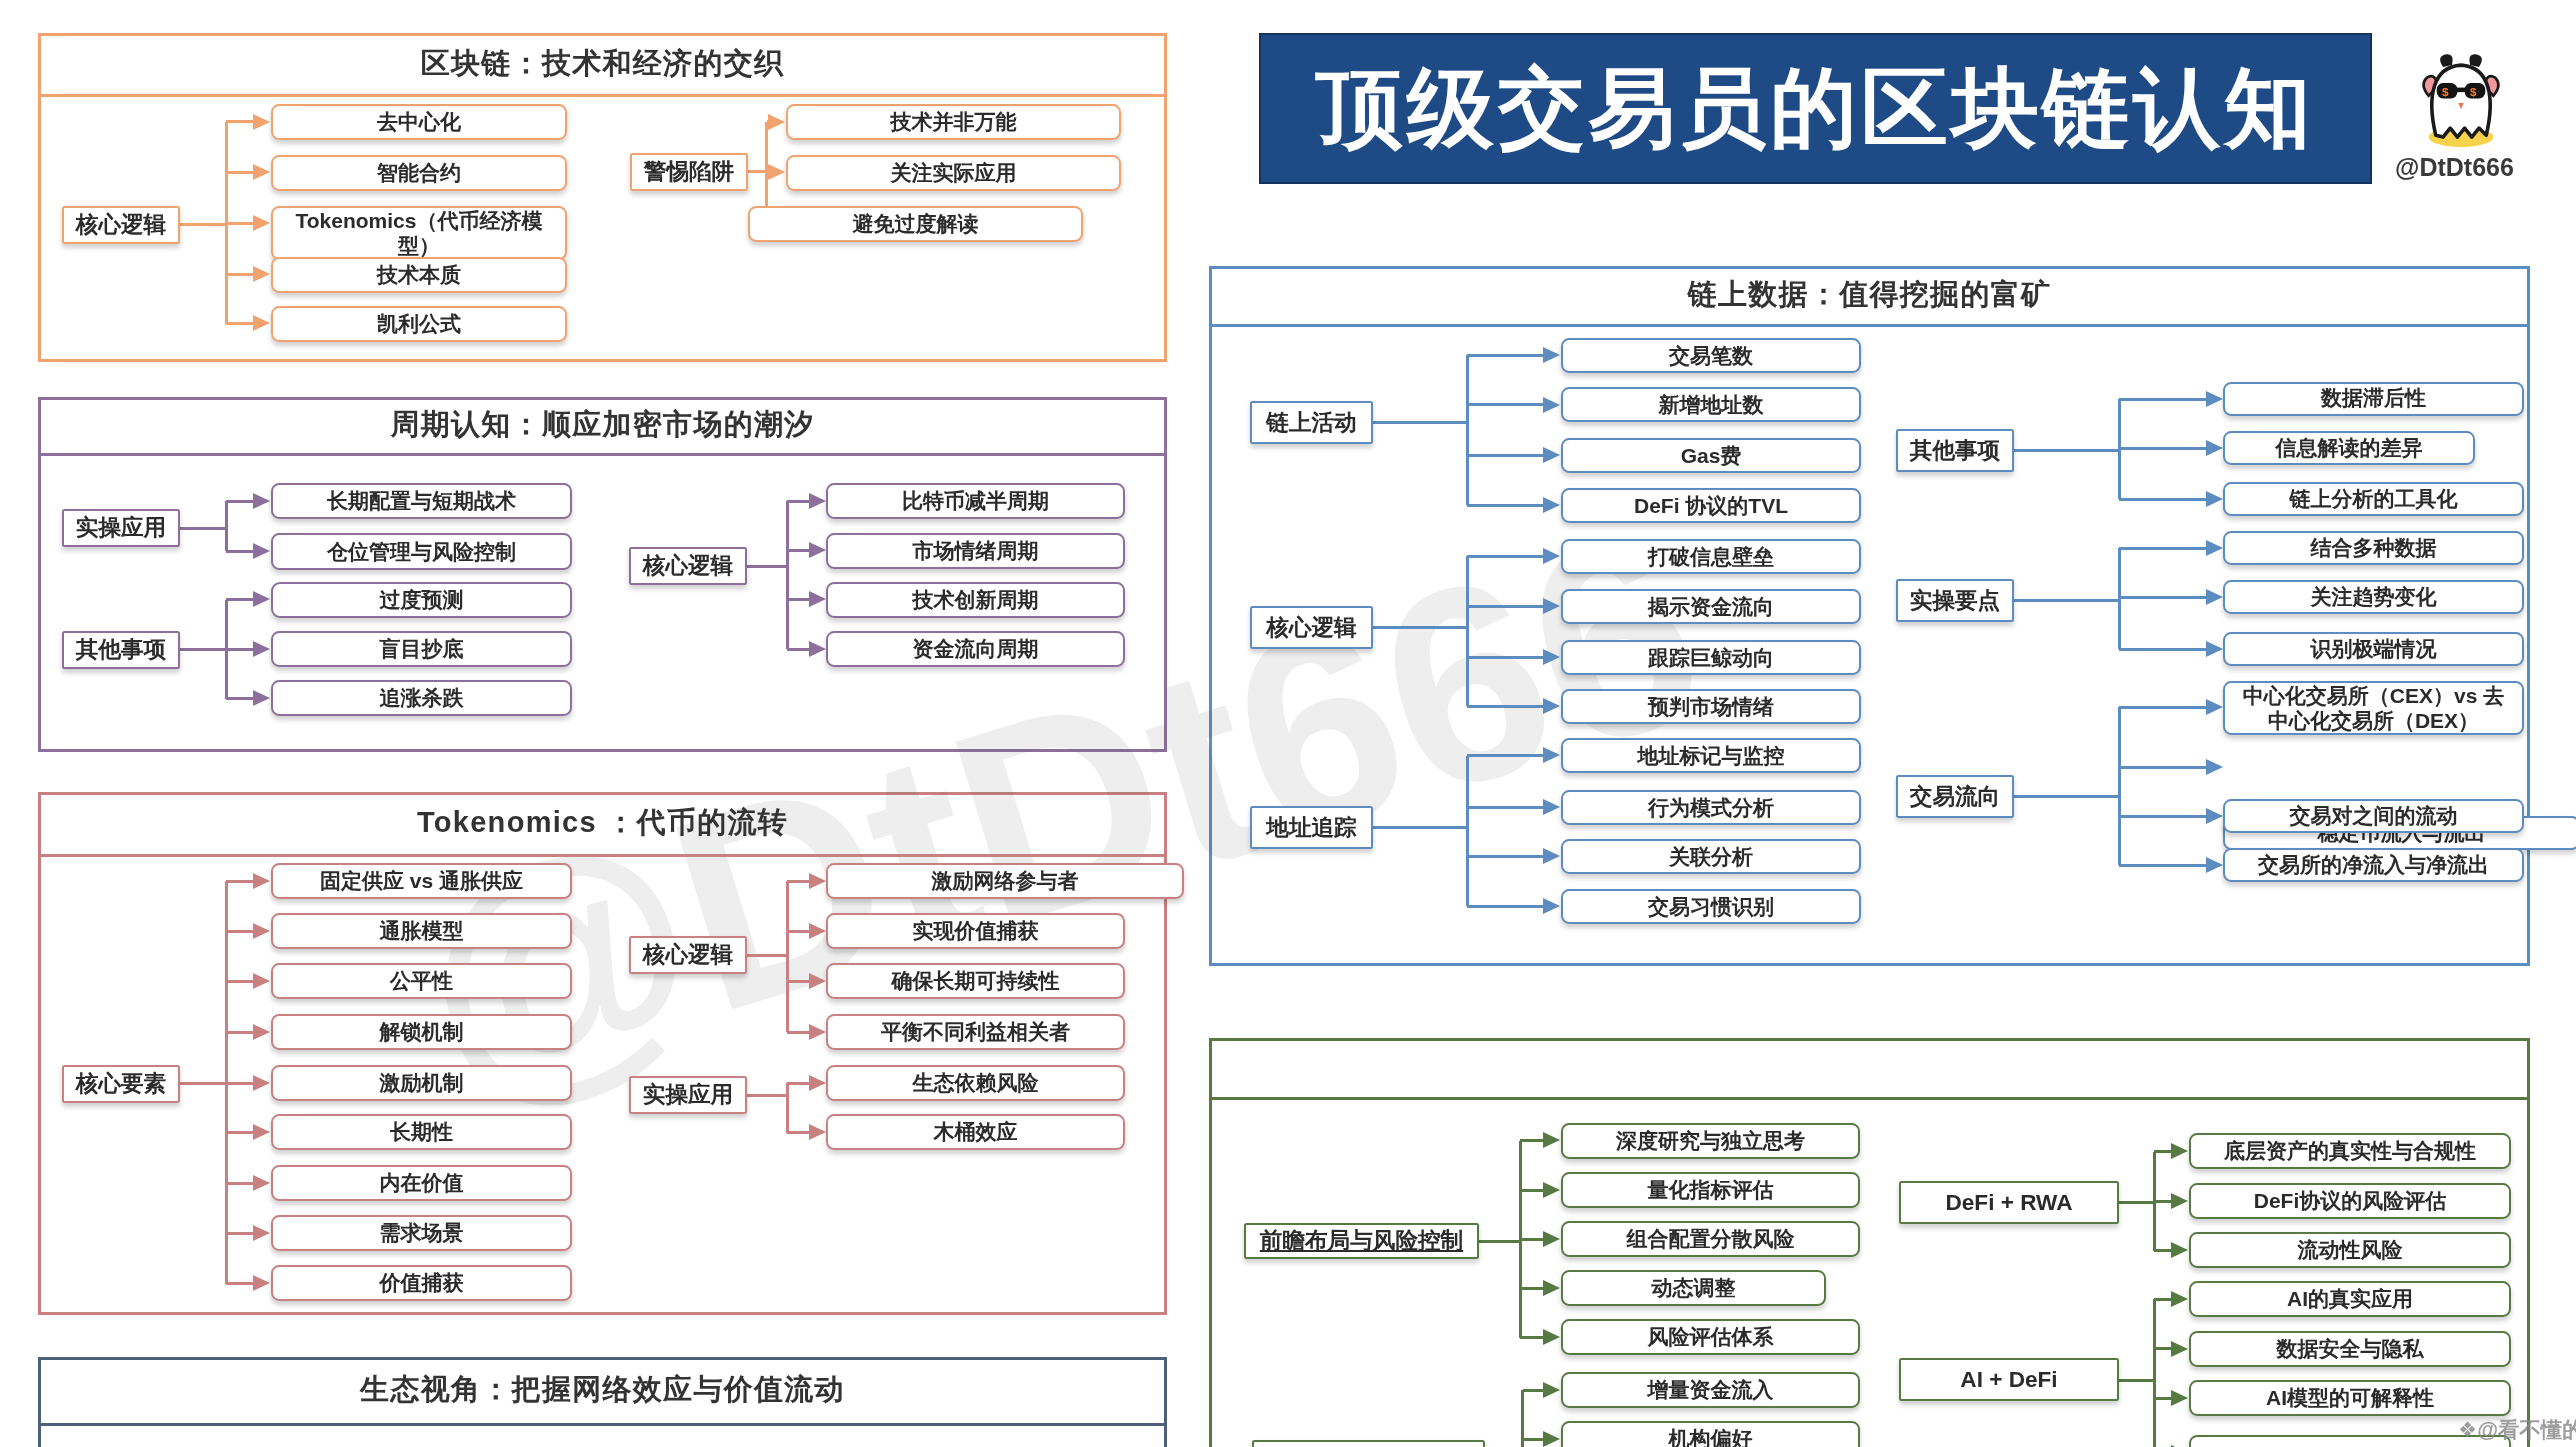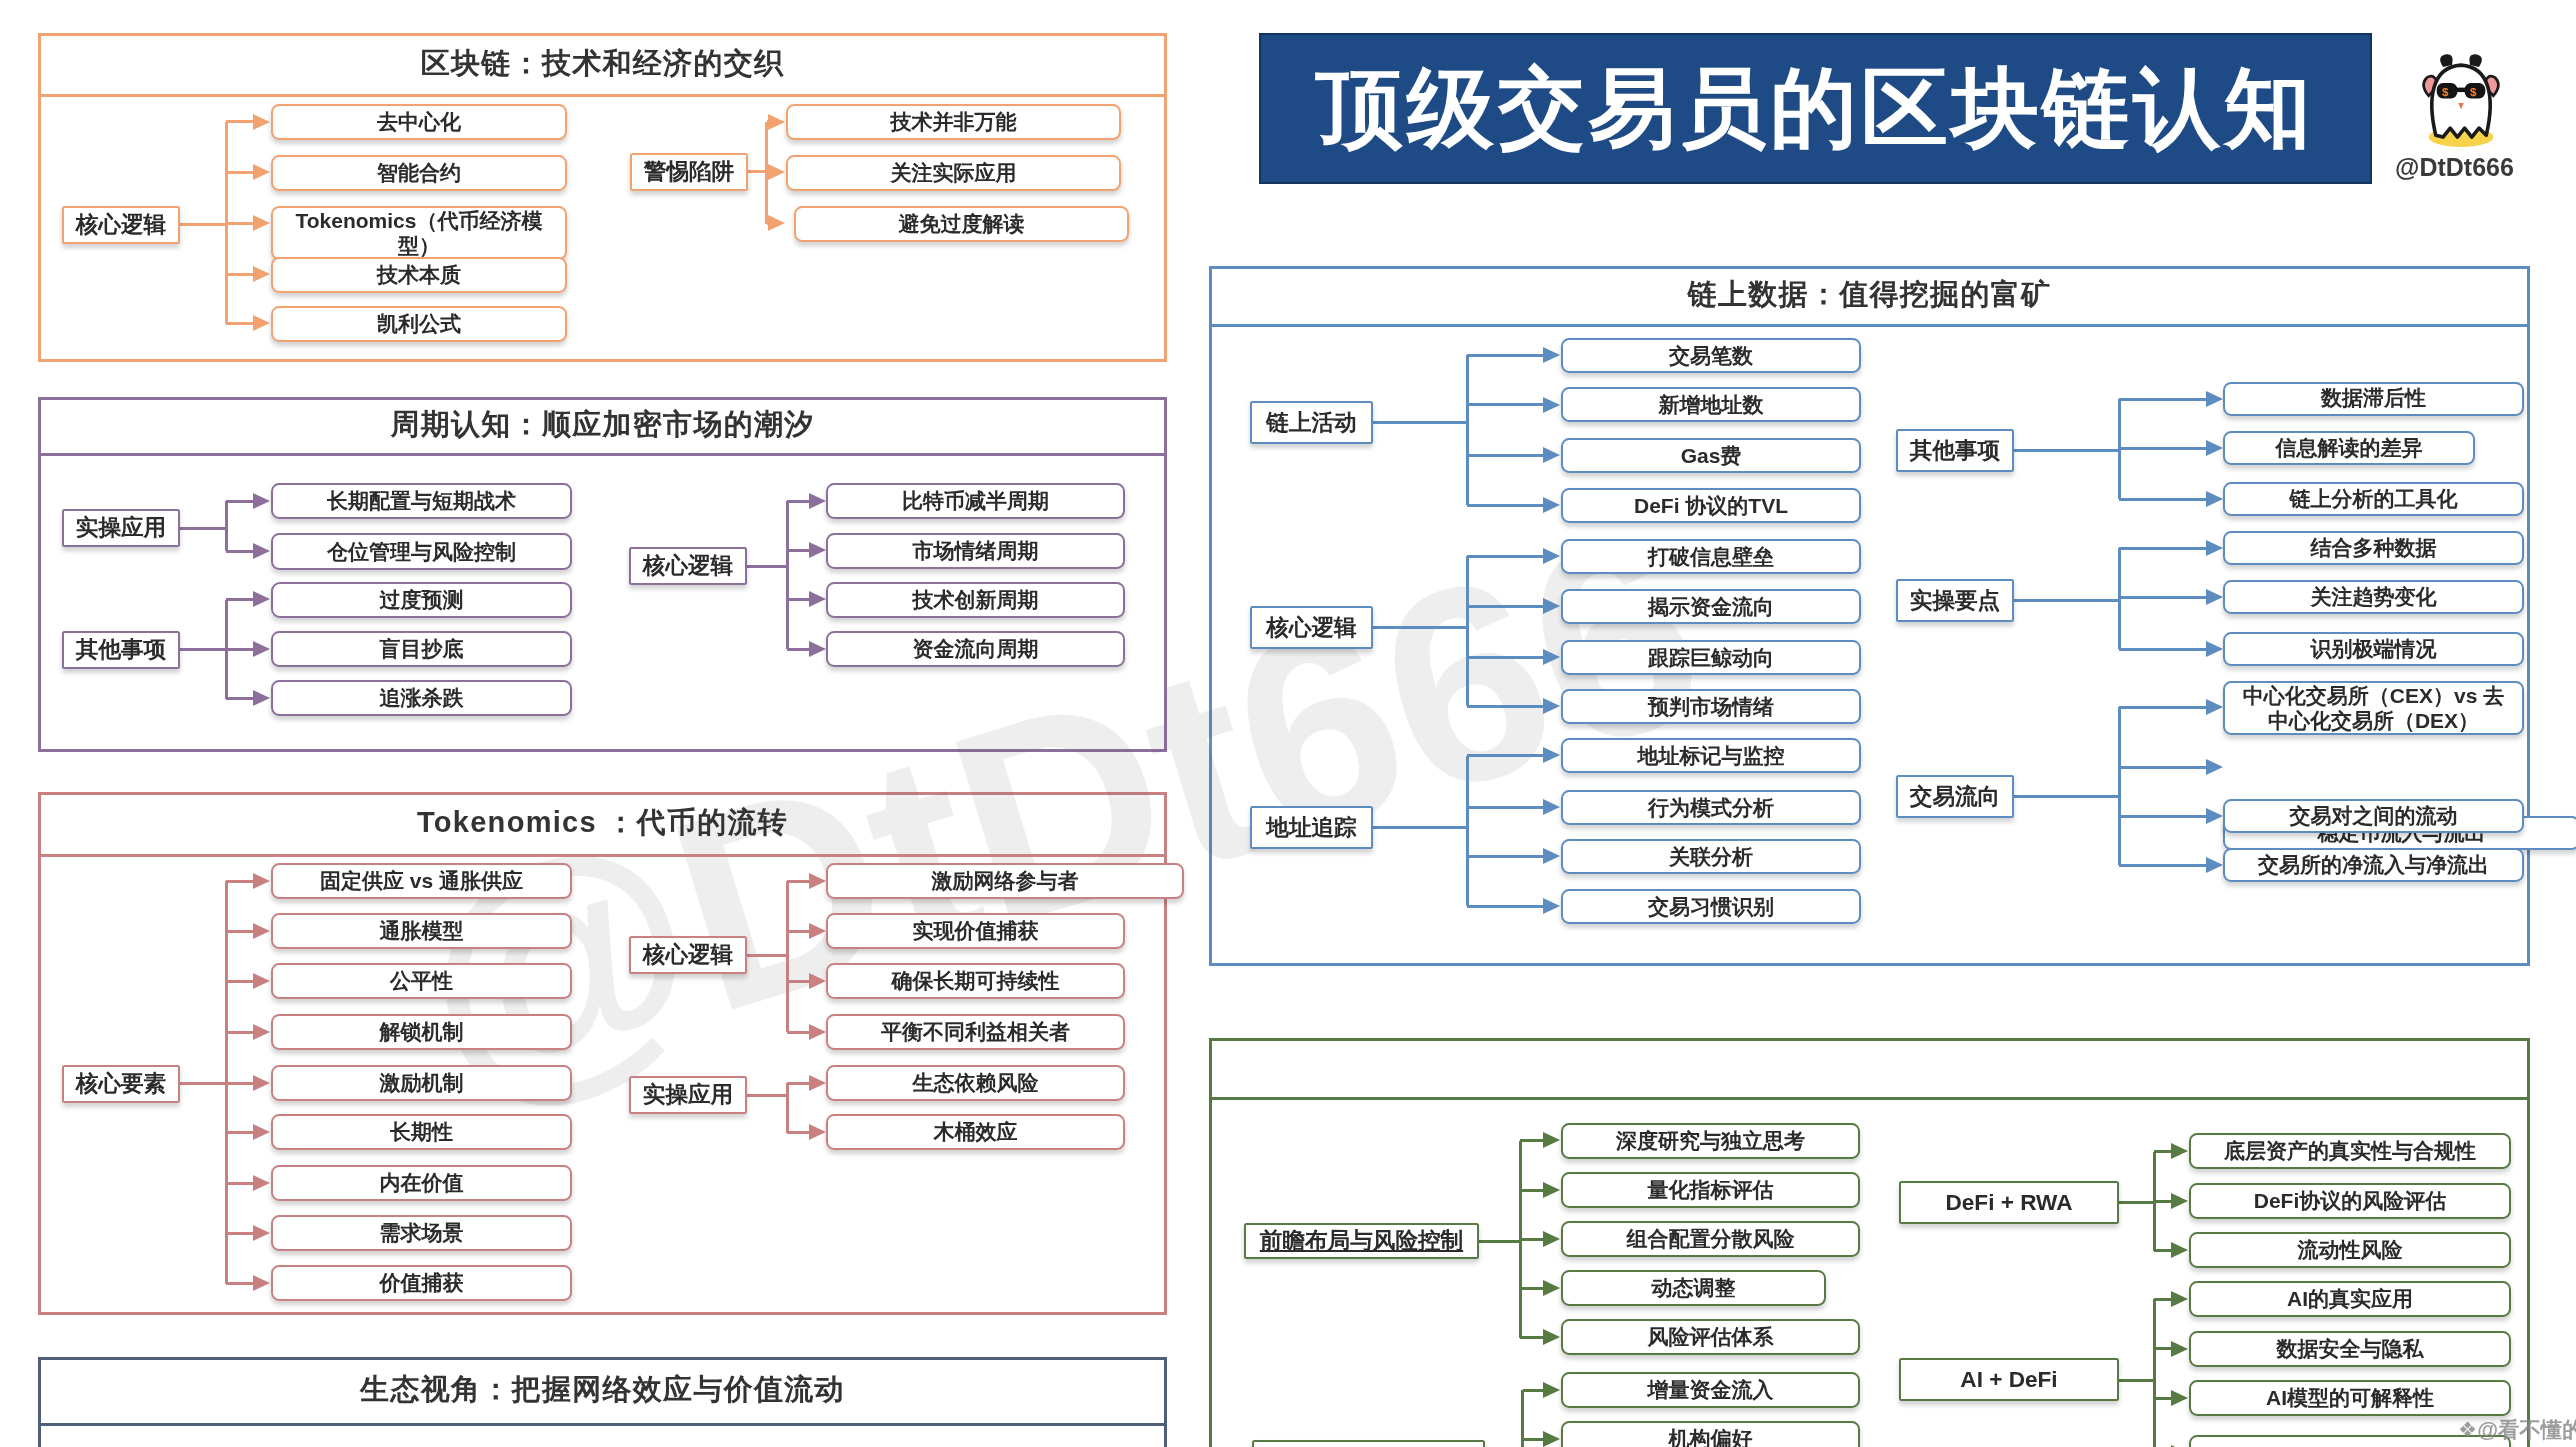--- a/index.html
+++ b/index.html
@@ -84,21 +84,21 @@
     <div class="line" style="left: 748px; top: 170px; width: 19px; height: 3.1px; background: rgb(241, 162, 111);"></div>
     <div class="node node-parent" style="left: 630px; top: 153px; width: 118px; height: 38px; border-color: rgb(241, 162, 111);">警惕陷阱</div>
     <div class="line" style="left: 767px; top: 120px; width: 2.5px; height: 3.1px; background: rgb(241, 162, 111);"></div>
     <div class="arrow" style="left: 768px; top: 114px; border-left: 17.6px solid rgb(241, 162, 111);"></div>
     <div class="node node-child" style="left: 786px; top: 104px; width: 335px; min-height: 36px; border-color: rgb(241, 162, 111);">技术并非万能</div>
     <div class="line" style="left: 767px; top: 171px; width: 2.5px; height: 3.1px; background: rgb(241, 162, 111);"></div>
     <div class="arrow" style="left: 768px; top: 164px; border-left: 17.6px solid rgb(241, 162, 111);"></div>
     <div class="node node-child" style="left: 786px; top: 155px; width: 335px; min-height: 36px; border-color: rgb(241, 162, 111);">关注实际应用</div>
     <div class="line" style="left: 767px; top: 222px; width: 2.5px; height: 3.1px; background: rgb(241, 162, 111);"></div>
     <div class="arrow" style="left: 768px; top: 215px; border-left: 17.6px solid rgb(241, 162, 111);"></div>
-    <div class="node node-child" style="left: 794px; top: 206px; width: 335px; min-height: 36px; border-color: rgb(241, 162, 111);">避免过度解读</div>
+    <div class="node node-child" style="left: 748px; top: 206px; width: 335px; min-height: 36px; border-color: rgb(241, 162, 111);">避免过度解读</div>
     <div class="panel" style="left: 38px; top: 397px; width: 1129px; height: 355px; border-color: rgb(141, 111, 156);"></div>
     <div class="panel-title" style="left: 38px; top: 397px; width: 1129px; height: 56px;">周期认知：顺应加密市场的潮汐</div>
     <div class="panel-divider" style="left: 38px; top: 453px; width: 1129px; background: rgb(141, 111, 156);"></div>
     <div class="line" style="left: 225px; top: 501px; width: 3.1px; height: 50px; background: rgb(141, 111, 156);"></div>
     <div class="line" style="left: 180px; top: 527px; width: 45px; height: 3.1px; background: rgb(141, 111, 156);"></div>
     <div class="node node-parent" style="left: 62px; top: 509px; width: 118px; height: 38px; border-color: rgb(141, 111, 156);">实操应用</div>
     <div class="line" style="left: 226px; top: 500px; width: 29px; height: 3.1px; background: rgb(141, 111, 156);"></div>
     <div class="arrow" style="left: 253px; top: 493px; border-left: 17.6px solid rgb(141, 111, 156);"></div>
     <div class="node node-child" style="left: 271px; top: 483px; width: 301px; min-height: 36px; border-color: rgb(141, 111, 156);">长期配置与短期战术</div>
     <div class="line" style="left: 226px; top: 550px; width: 29px; height: 3.1px; background: rgb(141, 111, 156);"></div>

